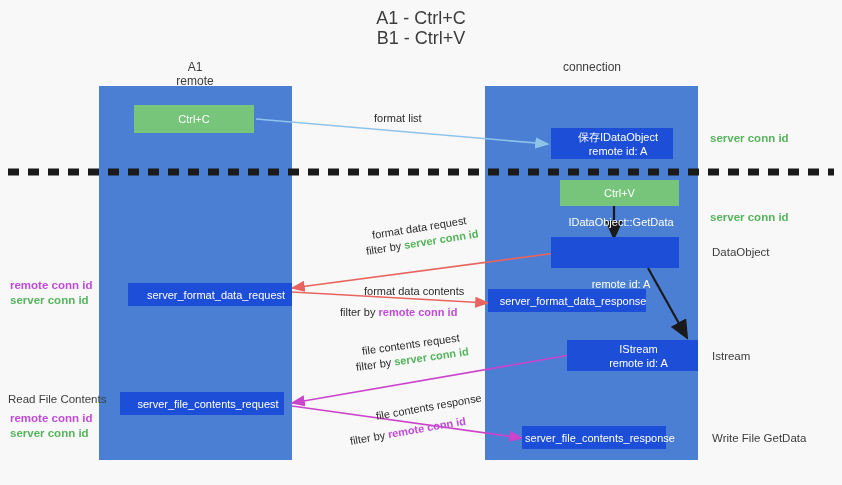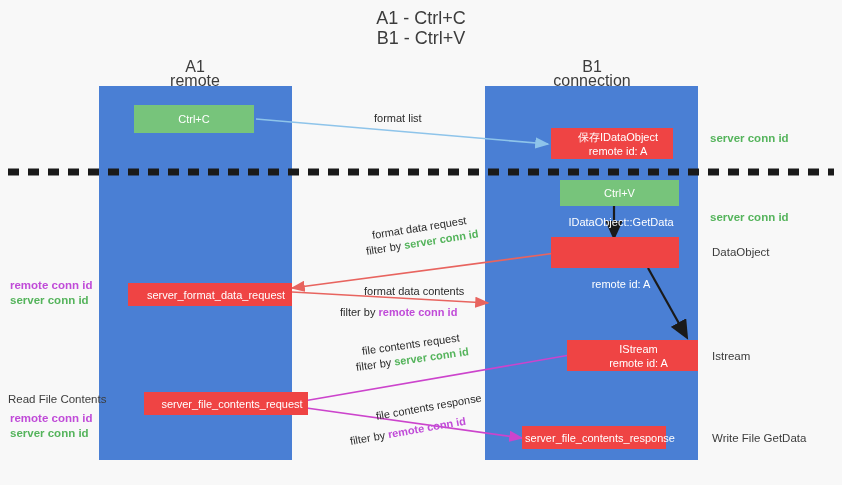--- a/index.html
+++ b/index.html
@@ -29,21 +29,21 @@
     top: 8px;
     width: 842px;
     text-align: center;
     font-size: 18px;
     color: #3c3c3c;
     line-height: 20px;
   }
   .col-header {
     position: absolute;
     text-align: center;
-    font-size: 16px;
+    font-size: 12px;
     color: #3c3c3c;
     line-height: 14px;
     width: 160px;
   }
   .lane {
     position: absolute;
     background: #4a7fd4;
   }
   .box {
     position: absolute;
@@ -51,21 +51,21 @@
     display: flex;
     flex-direction: column;
     align-items: center;
     justify-content: center;
     font-size: 11px;
     color: #ffffff;
     line-height: 14px;
     text-align: center;
   }
   .box.green { background: #77c47b; }
-  .box.orange { background: #ef4444; padding-left: 12px; }
+  .box.orange { background: #1d4ed8; padding-left: 12px; }
   .edge-label {
     position: absolute;
     font-size: 11px;
     color: #2b2b2b;
     line-height: 14px;
     white-space: nowrap;
   }
   .edge-label.rot1 { transform: rotate(-9deg); transform-origin: left center; }
   .edge-label.rot2 { transform: rotate(-8deg); transform-origin: left center; }
   .edge-label.rot3 { transform: rotate(-10deg); transform-origin: left center; }
@@ -89,21 +89,20 @@
   <div class="title">
     <div>A1 - Ctrl+C</div>
     <div>B1 - Ctrl+V</div>
   </div>
 
   <div class="col-header" style="left:115px; top:60px;">
     <div>A1</div>
     <div>remote</div>
   </div>
   <div class="col-header" style="left:512px; top:60px;">
-    <div>B1</div>
     <div>connection</div>
   </div>
 
   <div class="lane" style="left:99px; top:86px; width:193px; height:374px;"></div>
   <div class="lane" style="left:485px; top:86px; width:213px; height:374px;"></div>
 
   <svg id="svg-layer" viewBox="0 0 842 485">
     <defs>
       <marker id="ah-blue" markerWidth="9" markerHeight="7" refX="8" refY="3.5" orient="auto">
         <polygon points="0 0, 9 3.5, 0 7" fill="#8ec4ea"></polygon>
@@ -151,27 +150,30 @@
 
   <div class="box orange" style="left:551px; top:237px; width:128px; height:31px;gap:48px;">
     <div>IDataObject::GetData</div>
     <div>remote id: A</div>
   </div>
 
   <div class="box orange" style="left:128px; top:283px; width:164px; height:23px;">
     <div>server_format_data_request</div>
   </div>
 
+  <div class="box orange" style="left:488px; top:289px; width:158px; height:23px;">
+    <div>server_format_data_response</div>
+  </div>
 
   <div class="box orange" style="left:567px; top:340px; width:131px; height:31px;">
     <div>IStream</div>
     <div>remote id: A</div>
   </div>
 
-  <div class="box orange" style="left:144px; top:392px; width:164px; height:23px;">
+  <div class="box orange" style="left:120px; top:392px; width:164px; height:23px;">
     <div>server_file_contents_request</div>
   </div>
 
   <div class="box orange" style="left:522px; top:426px; width:144px; height:23px;">
     <div>server_file_contents_response</div>
   </div>
 
   <div class="edge-label" style="left:374px; top:111px;">format list</div>
 
   <div class="edge-label rot1" style="left:372px; top:228px;">format data request</div>

